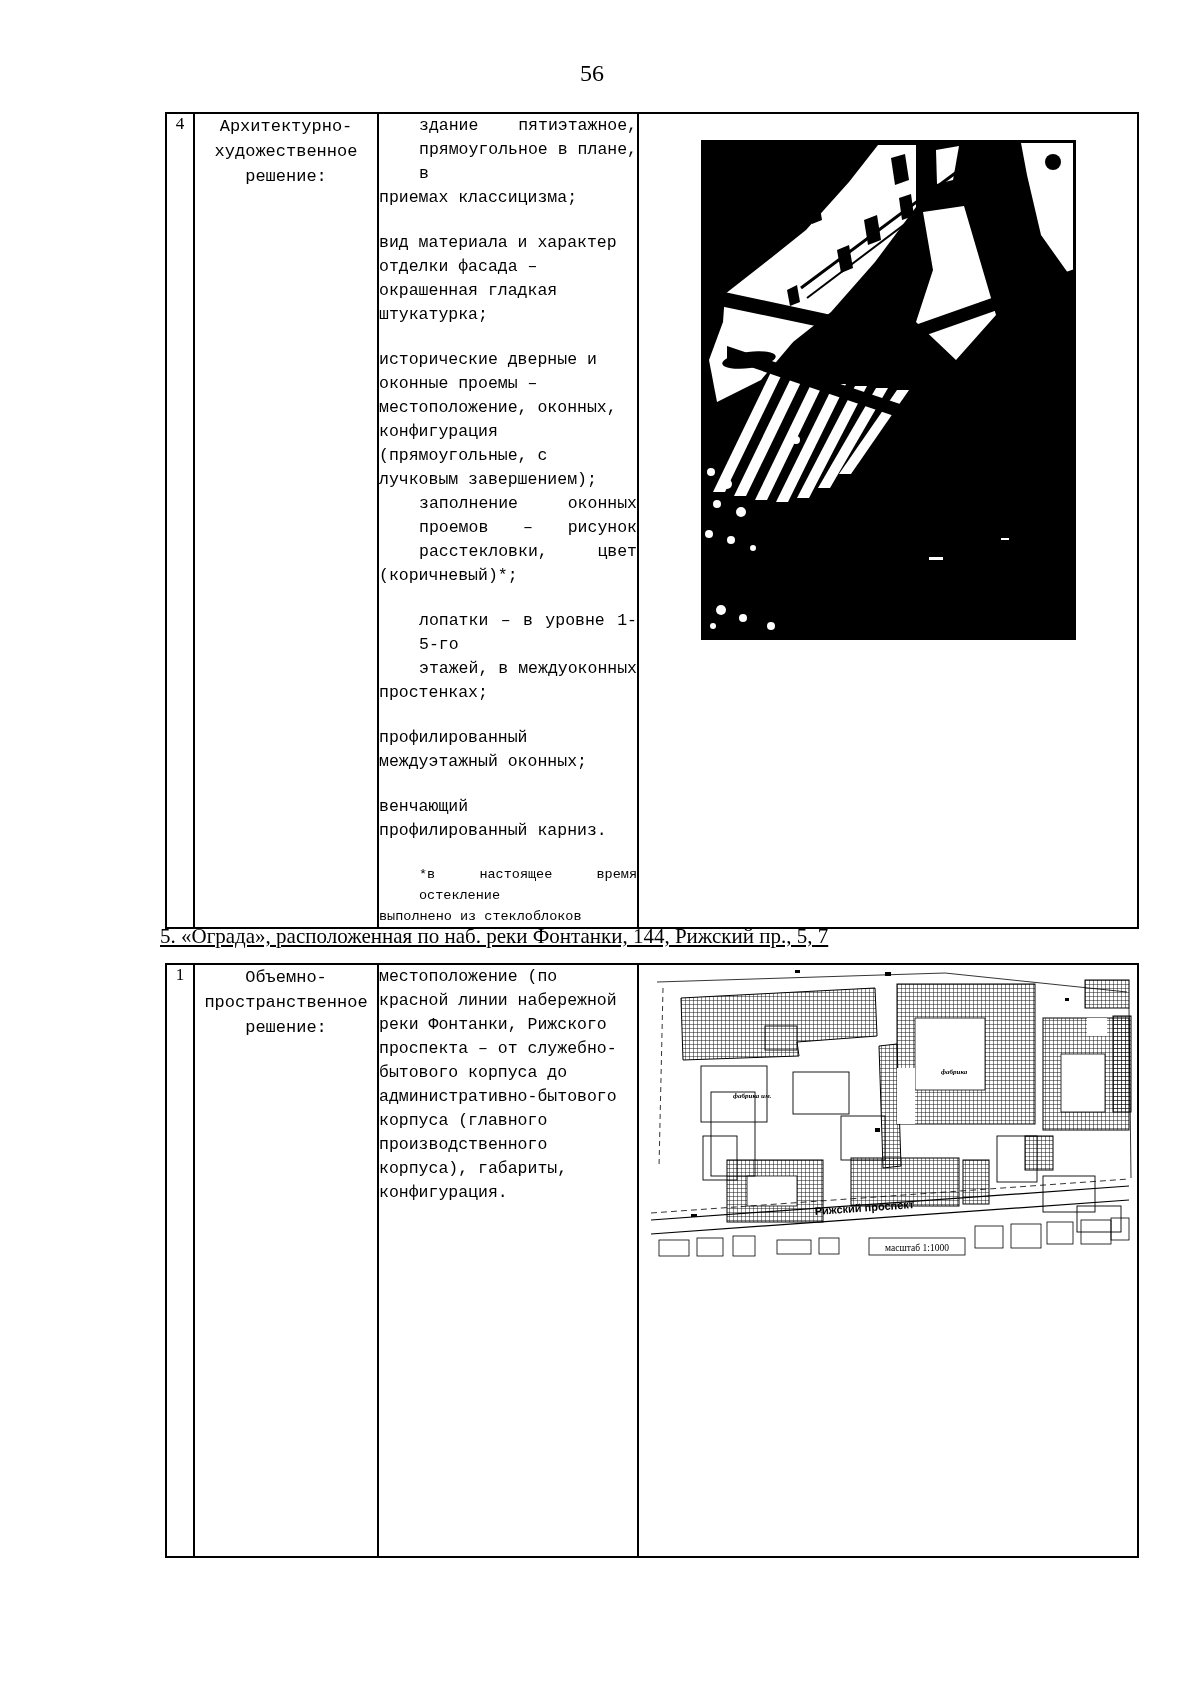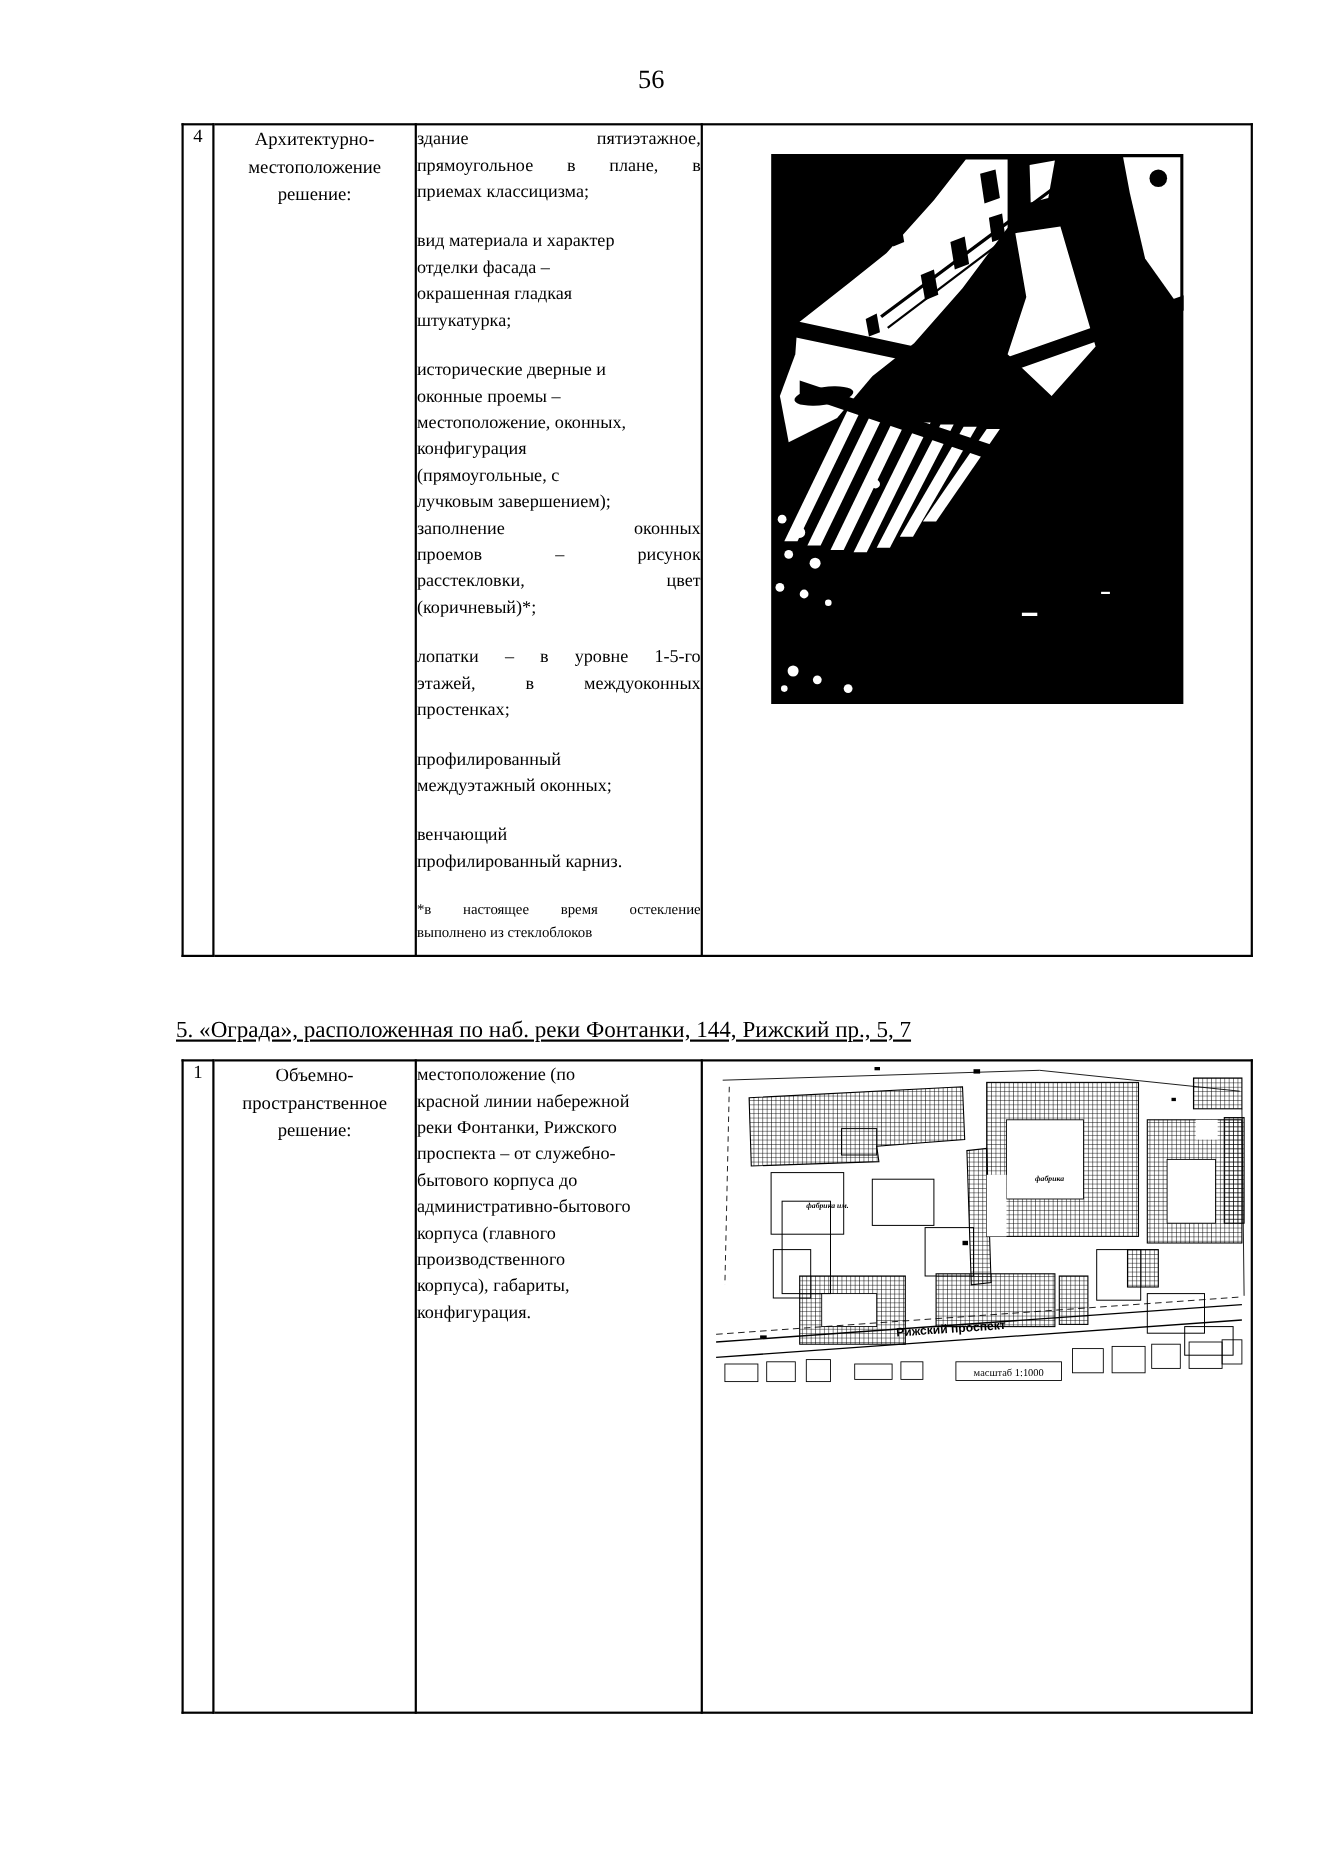--- a/index.html
+++ b/index.html
@@ -20,22 +20,22 @@
   }
   table.doc td {
     border:2px solid #000; vertical-align:top; padding:0; overflow:hidden;
   }
   #t1 { left:165px; top:112px; width:972px; height:758px; }
   #t2 { left:165px; top:963px; width:972px; height:595px; }
   .numcell  { text-align:center; font-size:17px; padding-top:2px; }
   .labelcell{ text-align:center; font-size:17px; line-height:25px; padding-top:3px; }
   .textcell { font-size:16.5px; line-height:24px; padding:3px 9px 0 10px; }
   .textcell .para { margin-bottom:21px; }
-  .ln { min-height:24px; }
-  .ln.j { text-align:justify; text-align-last:justify; }
+  .ln { min-height:24px;font-family:Liberation Mono, monospace; }
+  .ln.j { text-align:justify; text-align-last:justify;padding-left:40px; }
   .footnote { font-size:13.5px; line-height:21px; }
   .footnote .ln { min-height:21px; }
   .photocell { text-align:center; }
   .photocell svg { margin-top:26px; }
   .mapcell svg { display:block; margin:3px 0 0 6px; }
   .heading {
     position:absolute; left:160px; top:924px;
     font-size:21px; white-space:nowrap;
     text-decoration:underline;
   }
@@ -51,21 +51,21 @@
     <col style="width:28px">
       <col style="width:184px">
       <col style="width:260px">
       <col style="width:500px">
   </colgroup>
   <tbody>
       <tr>
     <td class="numcell">4</td>
     <td class="labelcell">
           <div class="ln">Архитектурно-</div>
-          <div class="ln">местоположение</div>
+          <div class="ln">художественное</div>
           <div class="ln">решение:</div>
         </td>
     <td class="textcell">
       <div>
             <div class="para">
               <div class="ln j">здание пятиэтажное,</div>
               <div class="ln j">прямоугольное в плане, в</div>
               <div class="ln">приемах классицизма;</div>
             </div>
             <div class="para">

